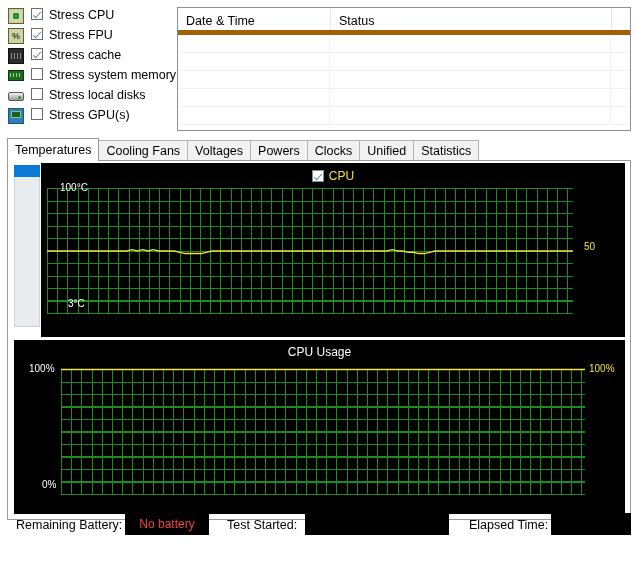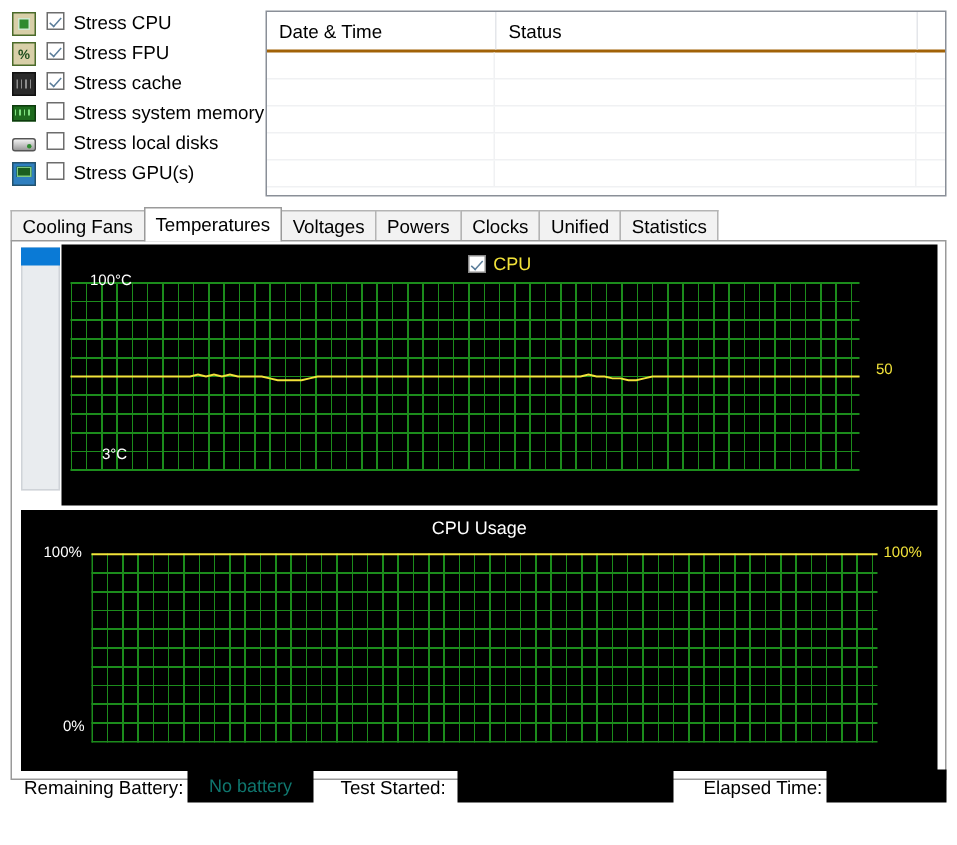--- a/index.html
+++ b/index.html
@@ -150,21 +150,21 @@
     width: 454px;
     height: 124px;
     border: 1px solid #8a8f98;
     background: #ffffff;
     box-sizing: border-box;
     overflow: hidden;
   }
   .log-head {
     display: flex;
     height: 27px;
-    border-bottom: 2px solid #a16207;
+    border-bottom: 5px solid #a16207;
     box-sizing: border-box;
   }
   .log-th {
     font-size: 12.5px;
     color: #000;
     padding: 6px 0 0 8px;
     box-sizing: border-box;
     white-space: nowrap;
   }
   .log-th.c1 { width: 152px; }
@@ -347,21 +347,21 @@
     font-size: 12.5px;
     color: #000;
     top: 6px;
     white-space: nowrap;
   }
   .bfield-box {
     position: absolute;
     top: 1px;
     height: 22px;
     background: #000000;
-    color: #0f766e;
+    color: #ef4444;
     font-size: 12px;
     text-align: center;
     line-height: 22px;
     box-sizing: border-box;
   }
 </style>
 </head>
 <body>
 
 <div id="root">
@@ -428,22 +428,22 @@
         </div>
       <div class="log-row">
           <div class="cell1"></div>
           <div class="cell2"></div>
           <div class="cell3"></div>
         </div>
     </div>
   </div>
 
   <div class="tabstrip">
+    <div class="tab active">Temperatures</div>
     <div class="tab">Cooling Fans</div>
-    <div class="tab active">Temperatures</div>
     <div class="tab">Voltages</div>
     <div class="tab">Powers</div>
     <div class="tab">Clocks</div>
     <div class="tab">Unified</div>
     <div class="tab">Statistics</div>
   </div>
 
   <div class="tabpanel"></div>
 
   <div class="sensor-list"></div>

